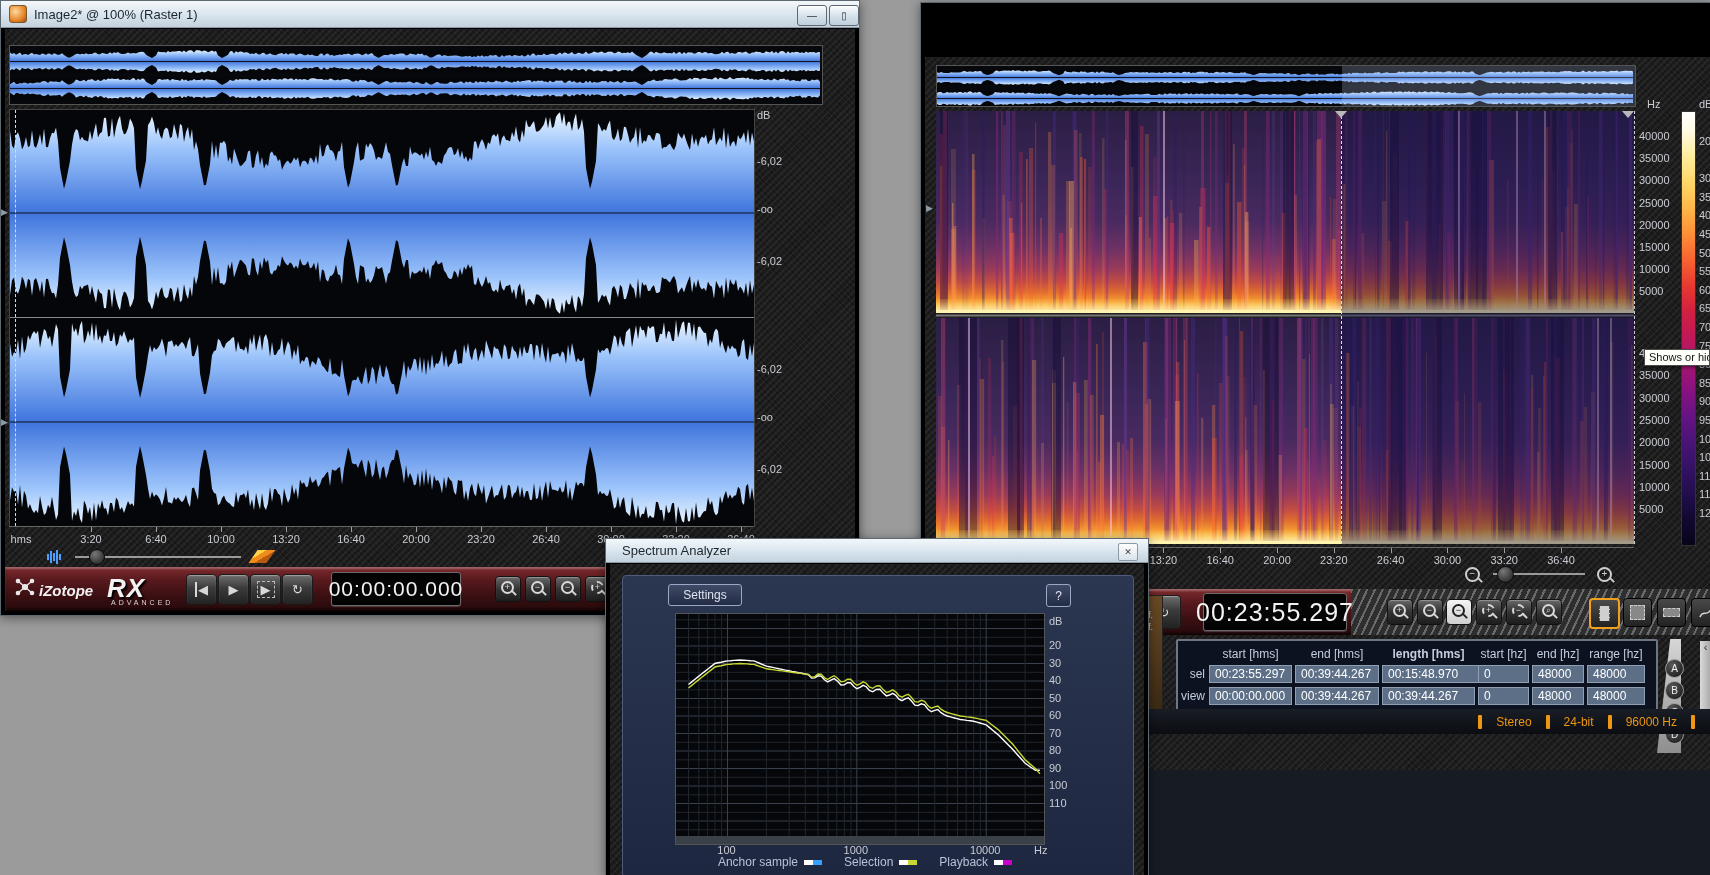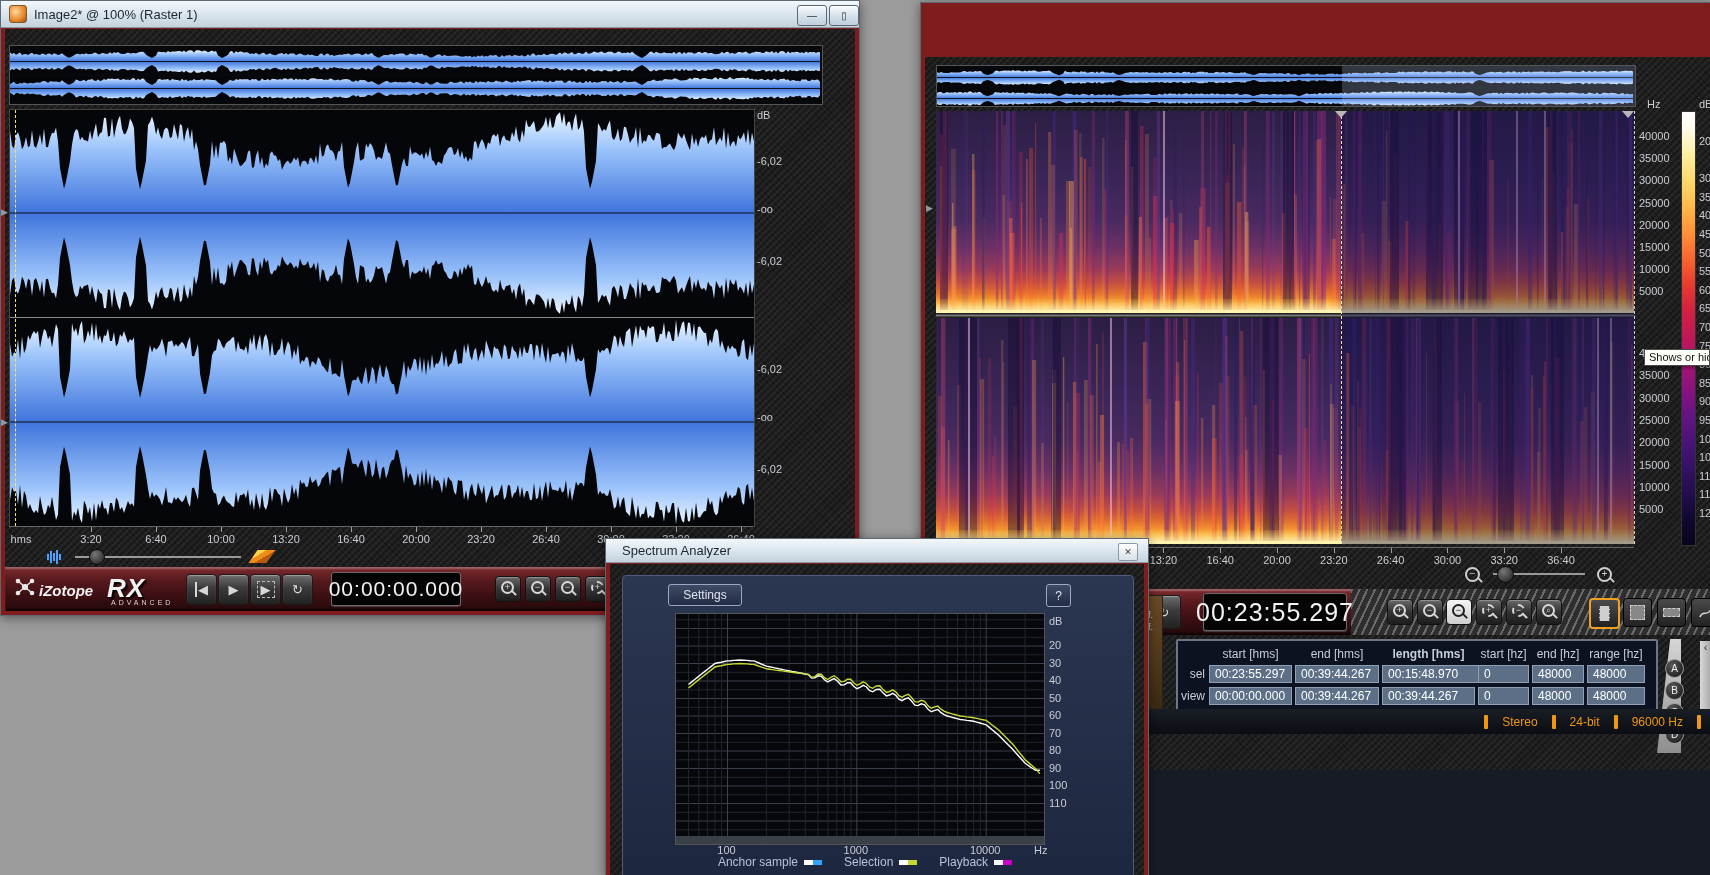--- a/index.html
+++ b/index.html
@@ -1,18 +1,18 @@
 <!DOCTYPE html>
 <html><head>
 <meta charset="utf-8">
 <style>
   html,body{margin:0;padding:0;background:#9b9b9b;}
   #root{position:relative;width:1710px;height:875px;overflow:hidden;background:#9b9b9b;
         font-family:"Liberation Sans",sans-serif;-webkit-font-smoothing:antialiased;}
-  .win{position:absolute;border:1px solid #5c6872;background:#7f1d1d;box-shadow:0 2px 10px rgba(0,0,0,.45);}
+  .win{position:absolute;border:1px solid #5c6872;background:#000000;box-shadow:0 2px 10px rgba(0,0,0,.45);}
   .titlebar{position:absolute;left:0;top:0;right:0;height:27px;
     background:linear-gradient(180deg,#f3f7fa 0%,#dde8f0 45%,#c3d2de 100%);
     display:flex;align-items:center;padding-left:8px;box-sizing:border-box;border-bottom:1px solid #8d9aa5;}
   .titletext{font-size:13px;color:#1c262e;margin-left:7px;white-space:nowrap;}
   .carbon{position:absolute;background:
       repeating-linear-gradient(135deg, rgba(255,255,255,0.05) 0 2px, rgba(0,0,0,0) 2px 5px),
       repeating-linear-gradient(45deg, rgba(0,0,0,0.25) 0 1px, rgba(0,0,0,0) 1px 4px),#1c1c1c;}
   .winbtn{width:28px;height:19px;border:1px solid #5c6872;border-radius:3px;margin-left:4px;
     background:linear-gradient(180deg,#fdfefe,#d6e2ec 50%,#bfd0dd);display:flex;align-items:center;justify-content:center;
     font-size:10px;color:#333;position:absolute;top:4px;}
@@ -896,21 +896,21 @@
     <div id="rw-abcd" style="position:absolute;left:0;top:0;">
         <div class="circbtn" style="left: 744px; top: 656px;">A</div>
         <div class="circbtn" style="left: 744px; top: 678px;">B</div>
         <div class="circbtn" style="left: 744px; top: 700px;">C</div>
         <div class="circbtn" style="left: 744px; top: 722px;">D</div>
       </div>
     <div style="position:absolute;left:779px;top:638px;width:11px;height:76px;background:linear-gradient(90deg,#d9d9d9,#a8a8a8);color:#333;font-size:11px;text-align:center;">
       <span>‹</span></div>
 
     <div id="rw-status" style="position:absolute;left:4px;top:706px;width:786px;height:25px;background:linear-gradient(180deg,#191d25,#0b0d12);
-                display:flex;align-items:center;justify-content:flex-end;gap:14px;padding-right:10px;box-sizing:border-box;">
+                display:flex;align-items:center;justify-content:flex-end;gap:14px;padding-right:16px;box-sizing:border-box;">
         <span class="statusbar-sep"></span>
         <span class="statusitem">Stereo</span>
         <span class="statusbar-sep"></span>
         <span class="statusitem">24-bit</span>
         <span class="statusbar-sep"></span>
         <span class="statusitem">96000 Hz</span>
         <span class="statusbar-sep"></span>
       </div>
     <div style="position:absolute;left:4px;top:767px;width:786px;height:106px;background:#171b24;"></div>
     <div style="position:absolute;left:5px;top:200px;color:#8d9aa5;font-size:9px;">▶</div>

